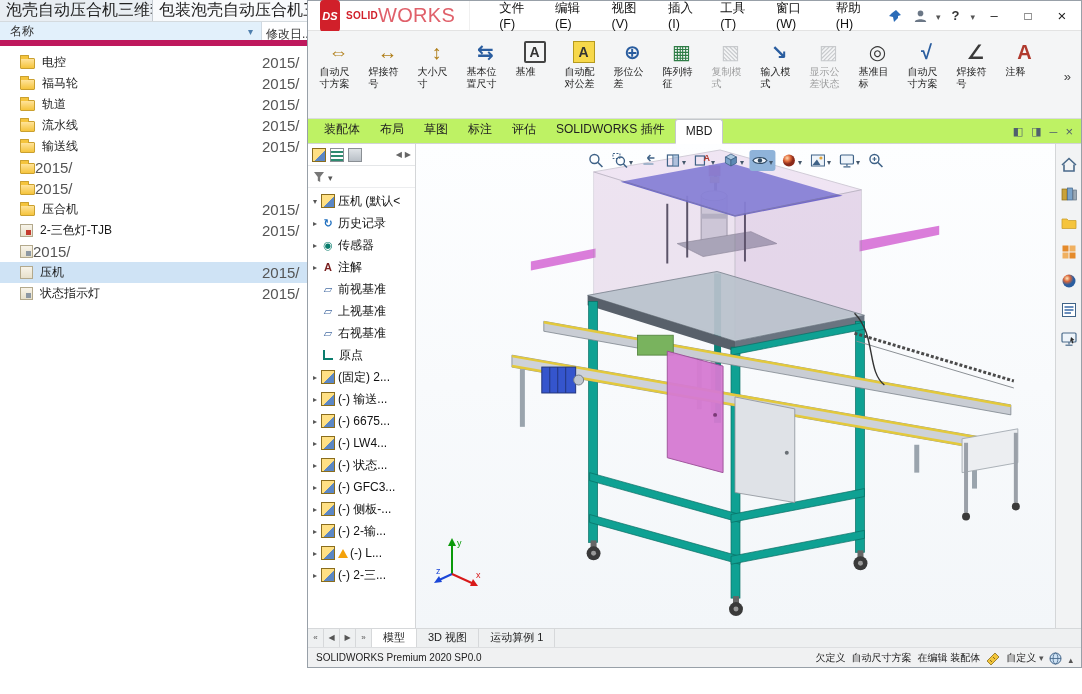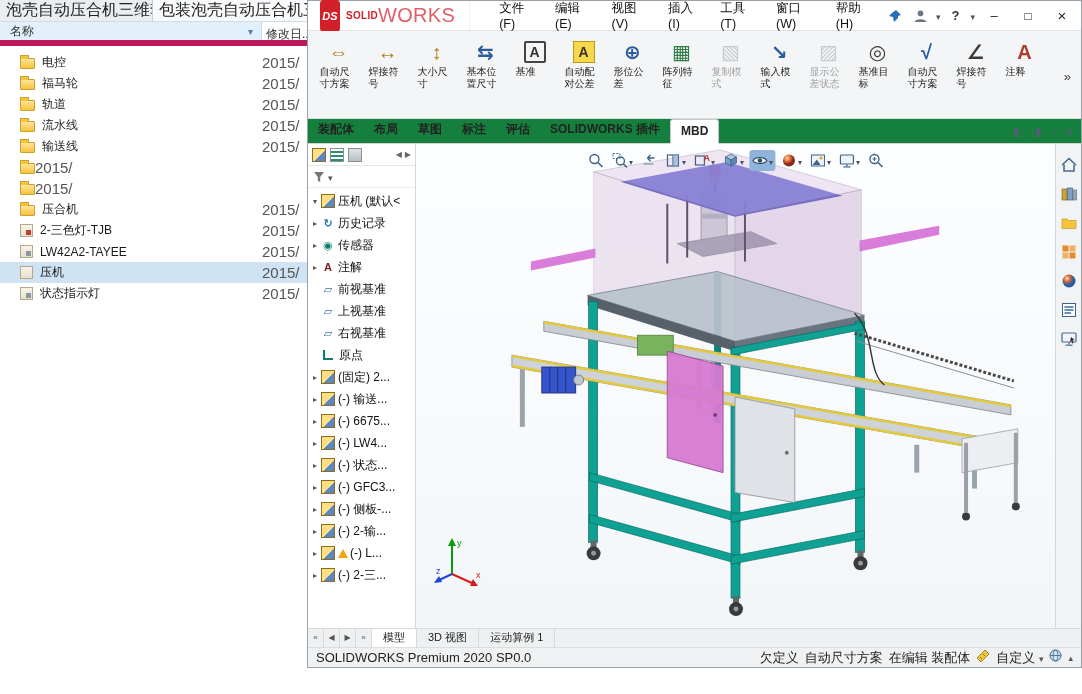--- a/index.html
+++ b/index.html
@@ -58,21 +58,21 @@
   .cmd-label { width:38px; font-size:10px; line-height:12px; color:#222; }
   .cmd-btn.disabled { opacity:.42; }
   .c-gold { color:#b07f1a; } .c-blue { color:#2a5d9f; } .c-dark { color:#3a3a3a; }
   .c-green { color:#2e7d46; } .c-gray { color:#8a8f94; } .c-red { color:#b03a2e; }
   .c-boxed { border:2px solid #444; border-radius:2px; font-size:14px; width:22px; height:22px; line-height:18px; text-align:center; color:#333; }
   .c-flag { background:#f7d84b; border:1px solid #b59a1e; font-size:14px; width:22px; height:22px; line-height:20px; text-align:center; color:#333; }
   .cmd-overflow { margin-left:auto; align-self:center; padding:0 8px; color:#444; }
   .cmd-overflow::before { content:"»"; font-size:13px; }
 
   
-  .sw-tabrow { height:25px; flex:none; background:#15803d; border-bottom:1px solid #d2d4d6; display:flex; align-items:flex-end; padding-left:0;font-weight:bold; }
+  .sw-tabrow { height:25px; flex:none; background:#bef264; border-bottom:1px solid #d2d4d6; display:flex; align-items:flex-end; padding-left:6px; }
   .sw-tab { padding:4px 10px 5px; font-size:12px; color:#222; white-space:nowrap; }
   .sw-tab.active { background:#fff; border:1px solid #c4c8cc; border-bottom:1px solid #fff; border-radius:3px 3px 0 0; margin-bottom:-1px; }
   .tabrow-right { margin-left:auto; display:flex; align-items:center; gap:8px; padding:0 8px 4px; color:#51606e; font-size:11px; }
   .pane-left::before { content:"◧"; } .pane-right::before { content:"◨"; }
   .pane-min::before { content:"─"; } .pane-close::before { content:"×"; font-size:13px; }
 
   
   .sw-main { flex:1; display:flex; min-height:0; background:#fff; }
 
   
@@ -116,22 +116,22 @@
   
   .sw-bottombar { height:19px; flex:none; background:#eef0f1; border-top:1px solid #d6d8da; display:flex; align-items:stretch; font-size:11px; }
   .bb-nav { display:flex; }
   .bb-nav span { width:16px; text-align:center; border-right:1px solid #d6d8da; color:#555; font-size:8px; line-height:17px; }
   .bbn-first::before { content:"«"; } .bbn-prev::before { content:"◀"; }
   .bbn-next::before { content:"▶"; } .bbn-last::before { content:"»"; }
   .bb-tab { padding:0 11px; line-height:17px; border-right:1px solid #d6d8da; color:#222; white-space:nowrap; }
   .bb-tab.active { background:#fff; }
 
   
-  .sw-statusbar { height:20px; flex:none; background:#f0f1f2; border-top:1px solid #dcdee0; display:flex; align-items:center; padding:0 8px; font-size:13px; color:#222; }
-  .sb-right { margin-left:auto; display:flex; align-items:flex-start; gap:6px; }
+  .sw-statusbar { height:20px; flex:none; background:#f0f1f2; border-top:1px solid #dcdee0; display:flex; align-items:center; padding:0 8px; font-size:10px; color:#222; }
+  .sb-right { margin-left:auto; display:flex; align-items:flex-end; gap:6px; }
   .sb-item { white-space:nowrap; }
   .sb-caret::before { content:"▾"; font-size:9px; color:#555; }
   .sb-up::before { content:"▴"; font-size:9px; color:#555; }
 </style>
 </head>
 <body>
 
 <div class="explorer">
   <div class="exp-titlebar">
     <span class="exp-title">泡壳自动压合机三维套图</span>
@@ -183,21 +183,20 @@
         <span class="exp-label">压合机</span>
         <span class="exp-date">2015/</span>
       </div>
     <div class="exp-row">
         <span class="fi part pi-red"></span>
         <span class="exp-label">2-三色灯-TJB</span>
         <span class="exp-date">2015/</span>
       </div>
     <div class="exp-row">
         <span class="fi part pi-gray"></span>
-        <span class="exp-label">LW42A2-TAYEE</span>
         <span class="exp-date">2015/</span>
       </div>
     <div class="exp-row selected">
         <span class="fi part"></span>
         <span class="exp-label">压机</span>
         <span class="exp-date">2015/</span>
       </div>
     <div class="exp-row">
         <span class="fi part pi-gray"></span>
         <span class="exp-label">状态指示灯</span>

